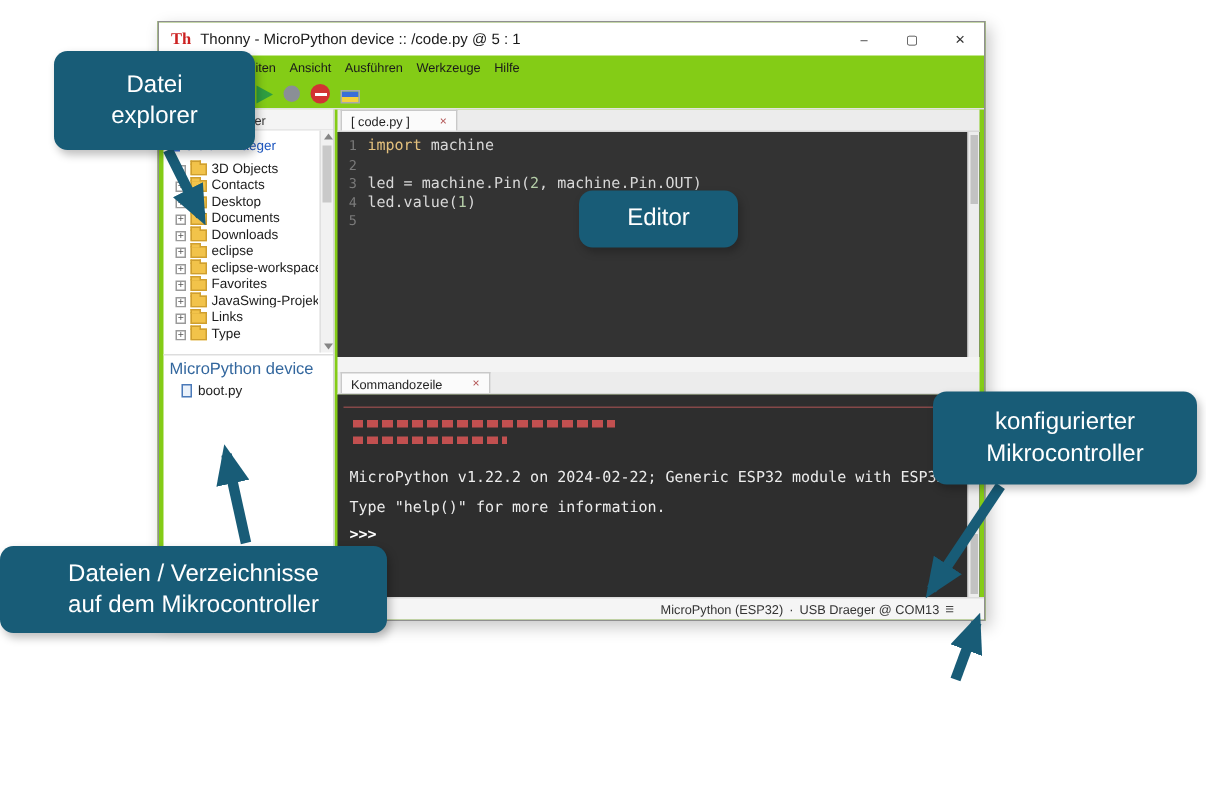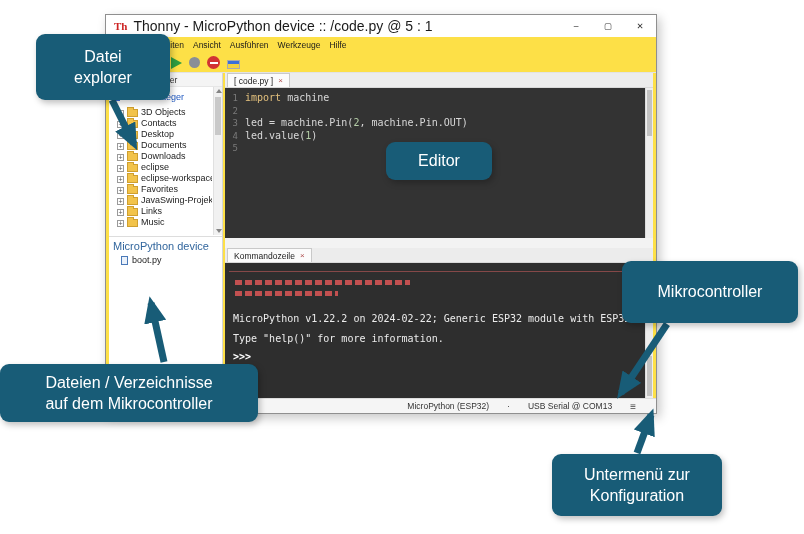--- a/index.html
+++ b/index.html
@@ -1,26 +1,26 @@
 <!DOCTYPE html>
 <html style="--c-callout: #185C77; --c-editor-bg: #333333; --c-shell-bg: #2e2e2e; --c-keyword: #e3c07d; --c-number: #b5cea8; --c-code: #d8d8d8; --c-error: #c25050; --c-device-header: #33679e; --c-user-folder: #1f58c0; --c-folder: #f2c34a;"><head>
 <meta charset="utf-8">
 <style>
   *{box-sizing:border-box;margin:0;padding:0}
   body{margin:0;background:#fff}
   .canvas{position:relative;width:804px;height:534px;background:#fff;overflow:hidden;
           font-family:"Liberation Sans",sans-serif}
 
   
-  .window{position:absolute;left:105px;top:14px;width:552px;height:400px;background:#fde047;
+  .window{position:absolute;left:105px;top:14px;width:552px;height:400px;background:#84cc16;
           border:1px solid #8f8f8f;box-shadow:3px 4px 10px rgba(0,0,0,.22);z-index:1}
   .titlebar{position:absolute;left:0;top:0;right:0;height:22px;display:flex;align-items:center;
             gap:6px;padding-left:8px;background:#fff}
   .logo{color:#cc2222;font-family:"Liberation Serif",serif;font-weight:bold;font-size:11px}
-  .title{font-size:14px;color:#1a1a1a;white-space:nowrap}
+  .title{font-size:10px;color:#1a1a1a;white-space:nowrap}
   .win-controls{margin-left:auto;display:flex;height:100%}
   .wbtn{width:32px;display:flex;align-items:center;justify-content:center;font-size:8.5px;color:#333;cursor:default}
   .menubar{position:absolute;left:0;top:22px;right:0;height:16px;display:flex;align-items:center;
            gap:9px;padding:0 8px;font-size:8.5px;color:#1a1a1a}
   .toolbar{position:absolute;left:0;top:38px;right:0;height:20px;display:flex;align-items:center;
            gap:7px;padding:0 10px;border-bottom:1px solid #e3e3e3}
   .tb-icon{width:14px;height:13px;display:inline-block;position:relative;flex:none}
   .t-page{width:10px;height:12px;background:#fff;border:1px solid #9aa0a8}
   .t-folder{width:13px;height:9px;background:var(--c-folder);border:1px solid #cf9f2f;margin-top:3px}
   .t-disk{width:11px;height:11px;background:#5b7fc4;border:1px solid #3c5fa0}
@@ -58,21 +58,21 @@
   .device-header{position:absolute;left:4px;top:167px;color:var(--c-device-header);font-size:11px}
   .device-files{position:absolute;left:2px;top:181px;right:0}
   .dev-row{display:flex;align-items:center;gap:4px;height:12px;padding-left:10px;color:#222;white-space:nowrap}
   .devfile-icon{width:7px;height:9px;background:#eaf1fa;border:1px solid #4a79b8;flex:none}
 
   
   .tabrow{position:absolute;left:119px;right:3px;height:15px;background:#ececec;
           border-bottom:1px solid #d8d8d8;display:flex;align-items:flex-end;padding-left:2px}
   .editor-tabrow{top:58px}
   .shell-tabrow{top:233px}
-  .tab{display:inline-flex;align-items:center;gap:5px;background:#fbfbfb;border:1px solid #c9c9c9;
+  .tab{display:inline-flex;align-items:center;gap:20px;background:#fbfbfb;border:1px solid #c9c9c9;
        border-bottom:none;height:14px;padding:0 6px;font-size:8.5px;color:#222;white-space:nowrap}
   .tab-close{color:#b05050;font-size:8px}
   .editor{position:absolute;left:119px;top:73px;width:428px;height:150px;background:var(--c-editor-bg);
           font-family:"DejaVu Sans Mono",monospace;font-size:10px;overflow:hidden}
   .code{padding-top:4px}
   .code-line{display:flex;height:12.5px;line-height:12.5px;white-space:pre}
   .gutter{width:20px;flex:none;text-align:right;padding-right:7px;color:#7a7a7a;font-size:9px}
   .seg-plain{color:var(--c-code)}
   .seg-kw{color:var(--c-keyword);font-weight:normal}
   .seg-num{color:var(--c-number)}
@@ -84,33 +84,33 @@
   .shell{position:absolute;left:119px;top:248px;width:428px;height:135px;background:var(--c-shell-bg);
          font-family:"DejaVu Sans Mono",monospace;color:#e8e8e8;overflow:hidden}
   .shell-hr{position:absolute;left:4px;right:12px;top:8px;border-top:1px solid rgba(205,95,95,.55)}
   .err-bar{position:absolute;left:10px;height:5px;
            background:repeating-linear-gradient(90deg,var(--c-error) 0 7px,transparent 7px 10px)}
   .eb1{top:17px;width:175px}
   .eb2{top:28px;width:103px}
   .banner{position:absolute;left:8px;top:46px;font-size:10px;line-height:20px;white-space:nowrap;color:#ececec}
   .prompt{position:absolute;left:8px;top:88px;font-size:10px;font-weight:bold;color:#fff}
   .statusbar{position:absolute;left:0;right:0;bottom:0;height:15px;background:#f5f5f5;border-top:1px solid #ddd;
-             display:flex;align-items:center;justify-content:flex-end;gap:18px;padding:0 20px;
+             display:flex;align-items:center;justify-content:flex-end;gap:4px;padding:0 20px;
              font-size:8.5px;color:#333;white-space:nowrap}
   .hamburger{font-size:10px;color:#444}
 
   
   .arrows{position:absolute;left:0;top:0;z-index:5;pointer-events:none}
   .arrow{stroke:var(--c-callout);stroke-width:7;fill:none}
   .ah{fill:var(--c-callout)}
   .callout{position:absolute;z-index:6;background:var(--c-callout);color:#fff;border-radius:9px;
            display:flex;flex-direction:column;align-items:center;justify-content:center;text-align:center;
            font-size:16px;line-height:1.32;box-shadow:2px 3px 6px rgba(0,0,0,.25)}
   .co-explorer{left:36px;top:34px;width:134px;height:66px}
-  .co-editor{left:386px;top:142px;width:106px;height:38px}
+  .co-editor{left:386px;top:127px;width:106px;height:38px}
   .co-device{left:0;top:364px;width:258px;height:58px}
   .co-output{left:456px;top:342px;width:144px;height:42px}
   .co-mcu{left:622px;top:261px;width:176px;height:62px}
   .co-submenu{left:552px;top:454px;width:170px;height:62px}
 </style>
 </head>
 <body>
 
 <div class="canvas">
 
@@ -196,21 +196,21 @@
             <span class="tree-label">JavaSwing-Projekte</span>
           </div>
           <div class="tree-row">
             <span class="expander">+</span>
             <span class="folder-icon"></span>
             <span class="tree-label">Links</span>
           </div>
           <div class="tree-row">
             <span class="expander">+</span>
             <span class="folder-icon"></span>
-            <span class="tree-label">Music</span>
+            <span class="tree-label">Type</span>
           </div>
         </div>
       <div class="tree-scrollbar">
         <span class="sb-arrow up"></span>
         <span class="sb-thumb"></span>
         <span class="sb-arrow down"></span>
       </div>
       <div class="device-sep"></div>
       <div class="device-header">MicroPython device</div>
       <div class="device-files">
@@ -260,21 +260,21 @@
         </div>
       <div class="prompt">&gt;&gt;&gt;</div>
       <div class="vscroll">
           <span class="vthumb vt-bot"></span>
         </div>
     </div>
 
     <div class="statusbar">
       <span>MicroPython (ESP32)</span>
       <span>·</span>
-      <span>USB Serial @ COM13</span>
+      <span>USB Draeger @ COM13</span>
       <span class="hamburger">≡</span>
     </div>
   </div>
 
   <svg class="arrows" width="804" height="534" viewBox="0 0 804 534">
     <defs>
       <marker id="ah" markerWidth="3.8" markerHeight="3.2" refX="2.8" refY="1.6" orient="auto" markerUnits="strokeWidth">
         <path class="ah" d="M0,0 L3.8,1.6 L0,3.2 Z"></path>
       </marker>
     </defs>
@@ -289,20 +289,17 @@
       <div>explorer</div>
     </div>
   <div class="callout co-editor">
       <div>Editor</div>
     </div>
   <div class="callout co-device">
       <div>Dateien / Verzeichnisse</div>
       <div>auf dem Mikrocontroller</div>
     </div>
   <div class="callout co-mcu">
+      <div>konfigurierter</div>
       <div>Mikrocontroller</div>
     </div>
-  <div class="callout co-submenu">
-      <div>Untermenü zur</div>
-      <div>Konfiguration</div>
-    </div>
 
 </div>
 
 </body></html>

